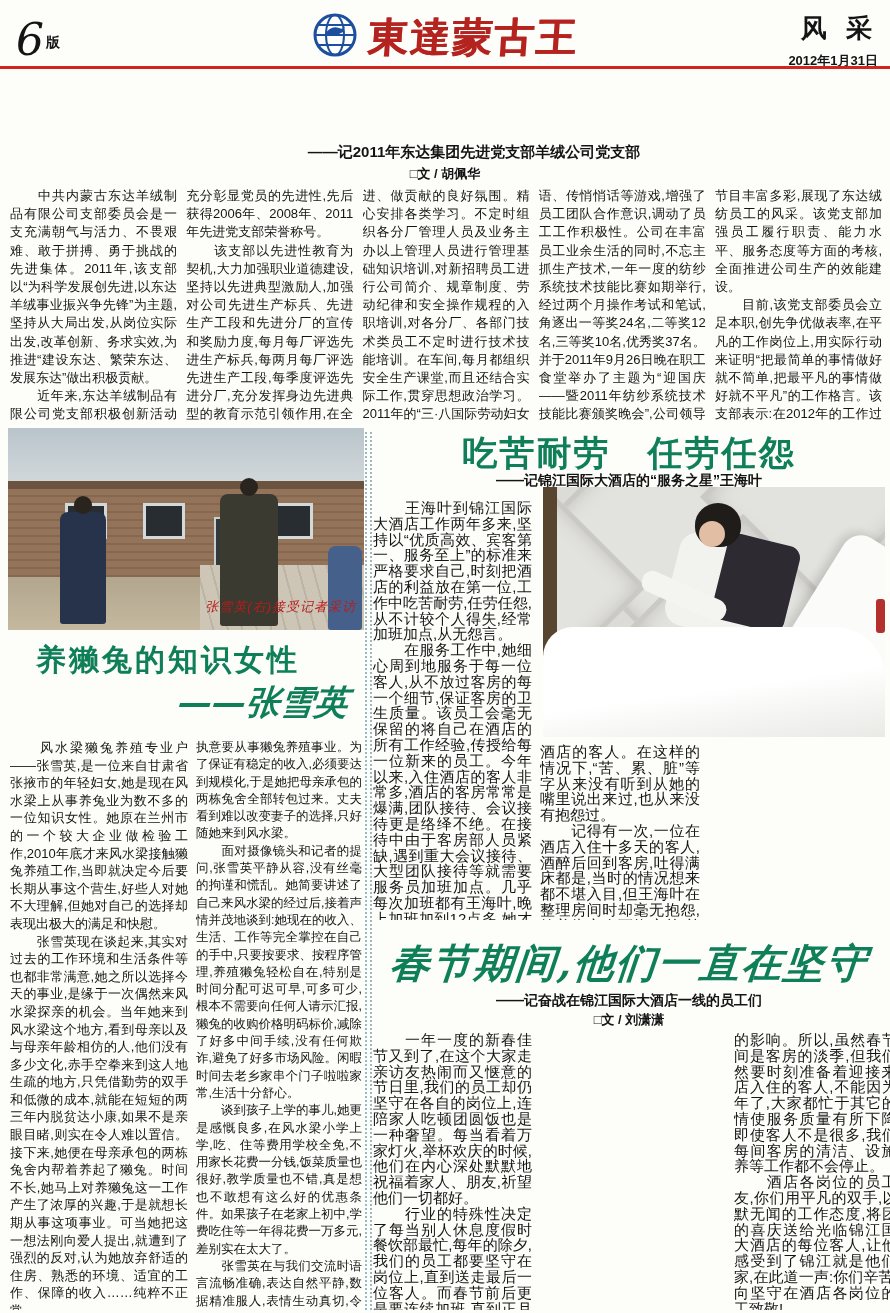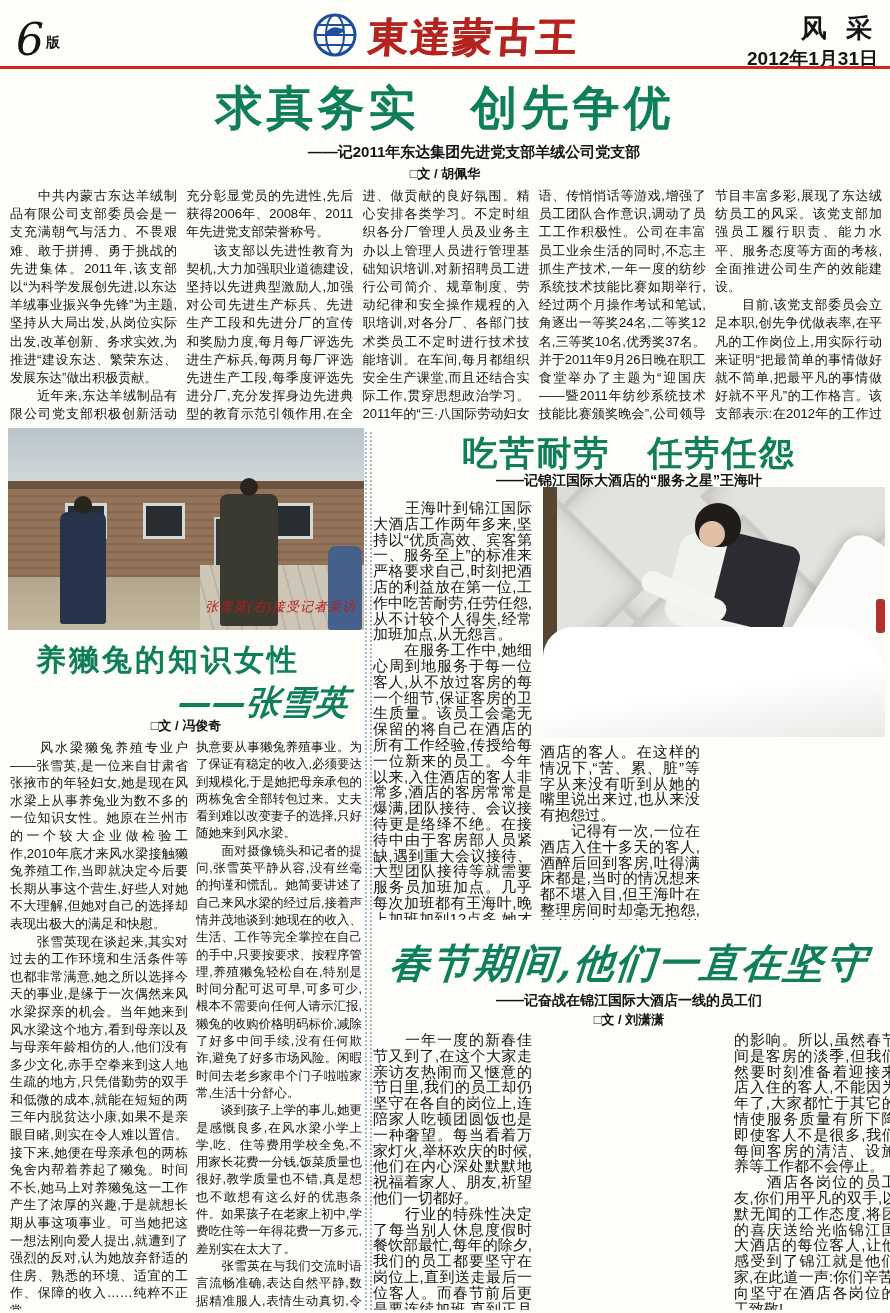--- a/index.html
+++ b/index.html
@@ -7,21 +7,21 @@
         font-family:"Liberation Sans",sans-serif;color:#141414;overflow:hidden;}
   
   .pagenum{position:absolute;left:16px;top:18px;}
   .pagenum .num{font-family:"DejaVu Serif",serif;font-style:italic;font-size:44px;line-height:44px;}
   .pagenum .suf{font-size:14px;font-weight:bold;vertical-align:8px;margin-left:2px;}
   .masthead{position:absolute;left:50%;top:12px;transform:translateX(-50%);display:flex;align-items:center;gap:10px;}
   .masthead .brand{font-family:"DejaVu Serif",serif;font-weight:bold;font-size:40px;line-height:46px;
         color:#b5231f;transform:skewX(-4deg);letter-spacing:2px;text-shadow:1px 0 #b5231f;}
   .sectionbox{position:absolute;right:12px;top:14px;text-align:right;}
   .sectionbox .sec{font-size:26px;font-weight:bold;letter-spacing:6px;line-height:28px;}
-  .sectionbox .date{font-size:19px;font-weight:bold;margin-top:4px;}
+  .sectionbox .date{font-size:13px;font-weight:bold;margin-top:10px;}
   .red-rule{position:absolute;left:0;top:66px;width:890px;height:3px;background:#d3251e;}
   
   .a1-title{position:absolute;left:0;top:80px;width:890px;text-align:center;
         font-size:47px;font-weight:bold;color:#0e7f58;letter-spacing:4px;line-height:56px;}
   .a1-sub{position:absolute;left:0;top:143px;width:890px;text-align:center;font-size:15px;font-weight:bold;padding-left:29px;}
   .a1-byline{position:absolute;left:0;top:165px;width:890px;text-align:center;font-size:13px;font-weight:bold;}
   .a1-cols{position:absolute;left:10px;top:187px;width:872px;height:236px;display:flex;justify-content:space-between;overflow:hidden;}
   .a1col{width:167px;font-size:13px;line-height:18.2px;text-align:justify;white-space:pre-line;overflow:hidden;}
   
   .coltext{text-align:justify;white-space:pre-line;overflow:hidden;position:absolute;}
@@ -101,21 +101,20 @@
     <span class="brand">東達蒙古王</span>
   </div>
 
   <div class="sectionbox">
     <div class="sec">风 采</div>
     <div class="date">2012年1月31日</div>
   </div>
 
   <div class="red-rule"></div>
 
-  <div class="a1-title">求真务实　创先争优</div>
   <div class="a1-sub">——记2011年东达集团先进党支部羊绒公司党支部</div>
   <div class="a1-byline">□文 / 胡佩华</div>
   <div class="a1-cols">
     <div class="a1col">　　中共内蒙古东达羊绒制品有限公司支部委员会是一支充满朝气与活力、不畏艰难、敢于拼搏、勇于挑战的先进集体。2011年,该支部以“为科学发展创先进,以东达羊绒事业振兴争先锋”为主题,坚持从大局出发,从岗位实际出发,改革创新、务求实效,为推进“建设东达、繁荣东达、发展东达”做出积极贡献。
 　　近年来,东达羊绒制品有限公司党支部积极创新活动载体,</div>
     <div class="a1col">充分彰显党员的先进性,先后获得2006年、2008年、2011年先进党支部荣誉称号。
 　　该支部以先进性教育为契机,大力加强职业道德建设,坚持以先进典型激励人,加强对公司先进生产标兵、先进生产工段和先进分厂的宣传和奖励力度,每月每厂评选先进生产标兵,每两月每厂评选先进生产工段,每季度评选先进分厂,充分发挥身边先进典型的教育示范引领作用,在全公司形成比先进、学先</div>
     <div class="a1col">进、做贡献的良好氛围。精心安排各类学习。不定时组织各分厂管理人员及业务主办以上管理人员进行管理基础知识培训,对新招聘员工进行公司简介、规章制度、劳动纪律和安全操作规程的入职培训,对各分厂、各部门技术类员工不定时进行技术技能培训。在车间,每月都组织安全生产课堂,而且还结合实际工作,贯穿思想政治学习。2011年的“三·八国际劳动妇女节”,公司组织员工开展拔河比赛、猜谜</div>
     <div class="a1col">语、传悄悄话等游戏,增强了员工团队合作意识,调动了员工工作积极性。公司在丰富员工业余生活的同时,不忘主抓生产技术,一年一度的纺纱系统技术技能比赛如期举行,经过两个月操作考试和笔试,角逐出一等奖24名,二等奖12名,三等奖10名,优秀奖37名。并于2011年9月26日晚在职工食堂举办了主题为“迎国庆——暨2011年纺纱系统技术技能比赛颁奖晚会”,公司领导与员工欢聚一堂,晚会</div>
     <div class="a1col">节目丰富多彩,展现了东达绒纺员工的风采。该党支部加强员工履行职责、能力水平、服务态度等方面的考核,全面推进公司生产的效能建设。
@@ -137,21 +136,20 @@
     </div>
     <div class="p1-person" style="left:212px;bottom:4px;width:58px;height:132px;background:#3a3a30;">
       <div class="p1-head"></div>
     </div>
     <div class="p1-person" style="right:2px;bottom:0;width:34px;height:84px;background:#46608c;"></div>
     <div class="photo-caption">张雪英(右)接受记者采访</div>
   </div>
 
   <div class="a2-title">养獭兔的知识女性</div>
   <div class="a2-script">——张雪英</div>
-  <div class="a2-byline">□文 / 冯俊奇</div>
   <div class="coltext" style="left:10px;top:739px;width:178px;height:571px;font-size:13px;line-height:17.6px;">　　风水梁獭兔养殖专业户——张雪英,是一位来自甘肃省张掖市的年轻妇女,她是现在风水梁上从事养兔业为数不多的一位知识女性。她原在兰州市的一个较大企业做检验工作,2010年底才来风水梁接触獭兔养殖工作,当即就决定今后要长期从事这个营生,好些人对她不大理解,但她对自己的选择却表现出极大的满足和快慰。
 　　张雪英现在谈起来,其实对过去的工作环境和生活条件等也都非常满意,她之所以选择今天的事业,是缘于一次偶然来风水梁探亲的机会。当年她来到风水梁这个地方,看到母亲以及与母亲年龄相仿的人,他们没有多少文化,赤手空拳来到这人地生疏的地方,只凭借勤劳的双手和低微的成本,就能在短短的两三年内脱贫达小康,如果不是亲眼目睹,则实在令人难以置信。接下来,她便在母亲承包的两栋兔舍内帮着养起了獭兔。时间不长,她马上对养獭兔这一工作产生了浓厚的兴趣,于是就想长期从事这项事业。可当她把这一想法刚向爱人提出,就遭到了强烈的反对,认为她放弃舒适的住房、熟悉的环境、适宜的工作、保障的收入……纯粹不正常。
 　　张雪英是一位很有个性的知识女性,她坚持自己的主张,</div>
   <div class="coltext" style="left:196px;top:739px;width:166px;height:571px;font-size:12.5px;line-height:17.3px;">执意要从事獭兔养殖事业。为了保证有稳定的收入,必须要达到规模化,于是她把母亲承包的两栋兔舍全部转包过来。丈夫看到难以改变妻子的选择,只好随她来到风水梁。
 　　面对摄像镜头和记者的提问,张雪英平静从容,没有丝毫的拘谨和慌乱。她简要讲述了自己来风水梁的经过后,接着声情并茂地谈到:她现在的收入、生活、工作等完全掌控在自己的手中,只要按要求、按程序管理,养殖獭兔轻松自在,特别是时间分配可迟可早,可多可少,根本不需要向任何人请示汇报,獭兔的收购价格明码标价,减除了好多中间手续,没有任何欺诈,避免了好多市场风险。闲暇时间去老乡家串个门子啦啦家常,生活十分舒心。
 　　谈到孩子上学的事儿,她更是感慨良多,在风水梁小学上学,吃、住等费用学校全免,不用家长花费一分钱,饭菜质量也很好,教学质量也不错,真是想也不敢想有这么好的优惠条件。如果孩子在老家上初中,学费吃住等一年得花费一万多元,差别实在太大了。
 　　张雪英在与我们交流时语言流畅准确,表达自然平静,数据精准服人,表情生动真切,令人佩服、令人尊敬。</div>
 
   <div class="wavy"></div>
 

